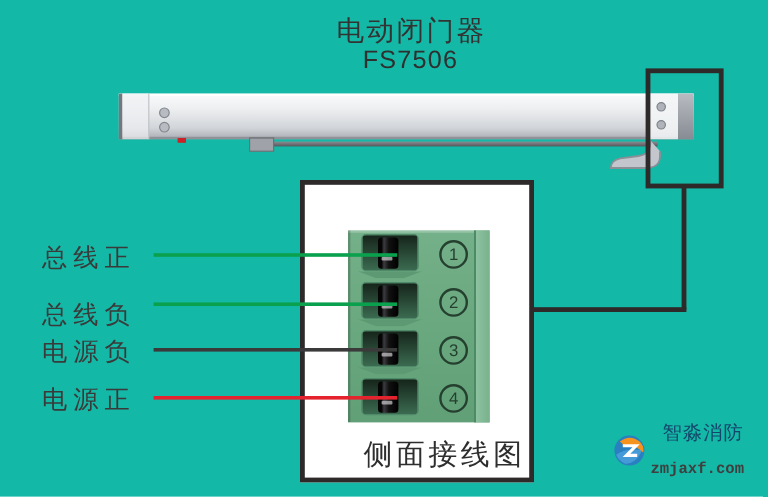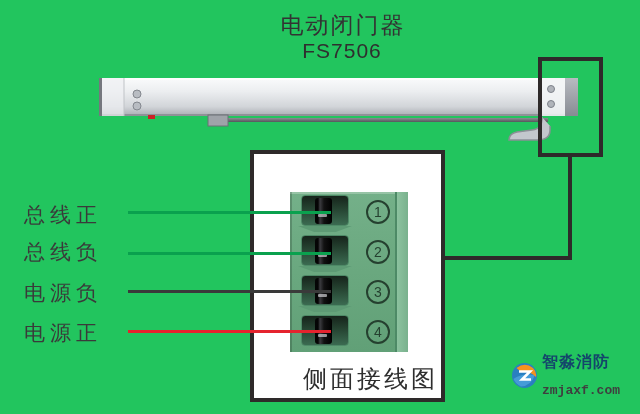--- a/index.html
+++ b/index.html
@@ -1,17 +1,17 @@
 <!DOCTYPE html>
 <html><head>
 <meta charset="utf-8">
 <style>
   html,body{margin:0;padding:0;background:#fff;}
   #stage{
-    position:relative;width:640px;height:414px;background:#22c55e;overflow:hidden;
+    position:relative;width:640px;height:414px;background:#14b8a6;overflow:hidden;
     font-family:"Liberation Sans","DejaVu Sans",sans-serif;
   }
   .abs{position:absolute;}
   
   .title-cn{
     left:0;top:10px;width:686px;text-align:center;
     font-family:"Liberation Serif","DejaVu Serif",serif;
     font-size:23px;color:#333;letter-spacing:2px;
   }
   .title-model{
@@ -70,29 +70,30 @@
   .tnum{
     position:absolute;left:76px;top:8px;width:24px;height:24px;
     border:2px solid #25402f;border-radius:50%;box-sizing:border-box;
     color:#25402f;font-size:14px;line-height:20px;text-align:center;
     font-family:"Liberation Sans","DejaVu Sans",sans-serif;
   }
   
   .wire-label{
     left:24px;width:100px;height:26px;
     font-family:"Liberation Serif","DejaVu Serif",serif;
-    font-size:21px;color:#3a3a3a;letter-spacing:5px;white-space:nowrap;
+    font-size:21px;color:#3a3a3a;letter-spacing:5px;white-space:nowrap;text-align:center;
   }
   .wire-line{left:128px;width:203px;height:3px;z-index:5;}
   
   .logo{left:511px;top:354px;display:flex;align-items:center;gap:4px;}
   .logo-texts{display:flex;flex-direction:column;line-height:1;}
   .logo-brand{
-    font-size:16px;font-weight:bold;color:#14456b;letter-spacing:1px;
+    font-size:16px;font-weight:normal;color:#14456b;letter-spacing:1px;
     font-family:"Liberation Sans","DejaVu Sans",sans-serif;
+    text-align:right;
   }
   .logo-site{
     margin-top:14px;font-size:13px;font-weight:bold;color:#3f3f3f;
     font-family:"Liberation Mono","DejaVu Sans Mono",monospace;letter-spacing:0;
   }
 </style>
 </head>
 <body>
 
 <div id="stage">
@@ -173,21 +174,21 @@
       <div class="recess"></div>
       <div class="screw"></div>
 
       <div class="tnum">4</div>
     </div>
   </div>
 
   <div class="abs inset-caption">侧面接线图</div>
 
   <div class="abs wire-label" style="top:201px">总线正</div>
-  <div class="abs wire-label" style="top:238px">总线负</div>
+  <div class="abs wire-label" style="top:248px">总线负</div>
   <div class="abs wire-label" style="top:319px">电源正</div>
   <div class="abs wire-label" style="top:279px">电源负</div>
 
   <div class="abs wire-line" style="top: 211px; background: rgb(10, 161, 78);"></div>
   <div class="abs wire-line" style="top: 252px; background: rgb(10, 161, 78);"></div>
   <div class="abs wire-line" style="top: 290px; background: rgb(58, 58, 58);"></div>
   <div class="abs wire-line" style="top: 330px; background: rgb(229, 35, 46);"></div>
 
   <div class="abs logo">
     <svg width="27" height="27" viewBox="0 0 27 27">

